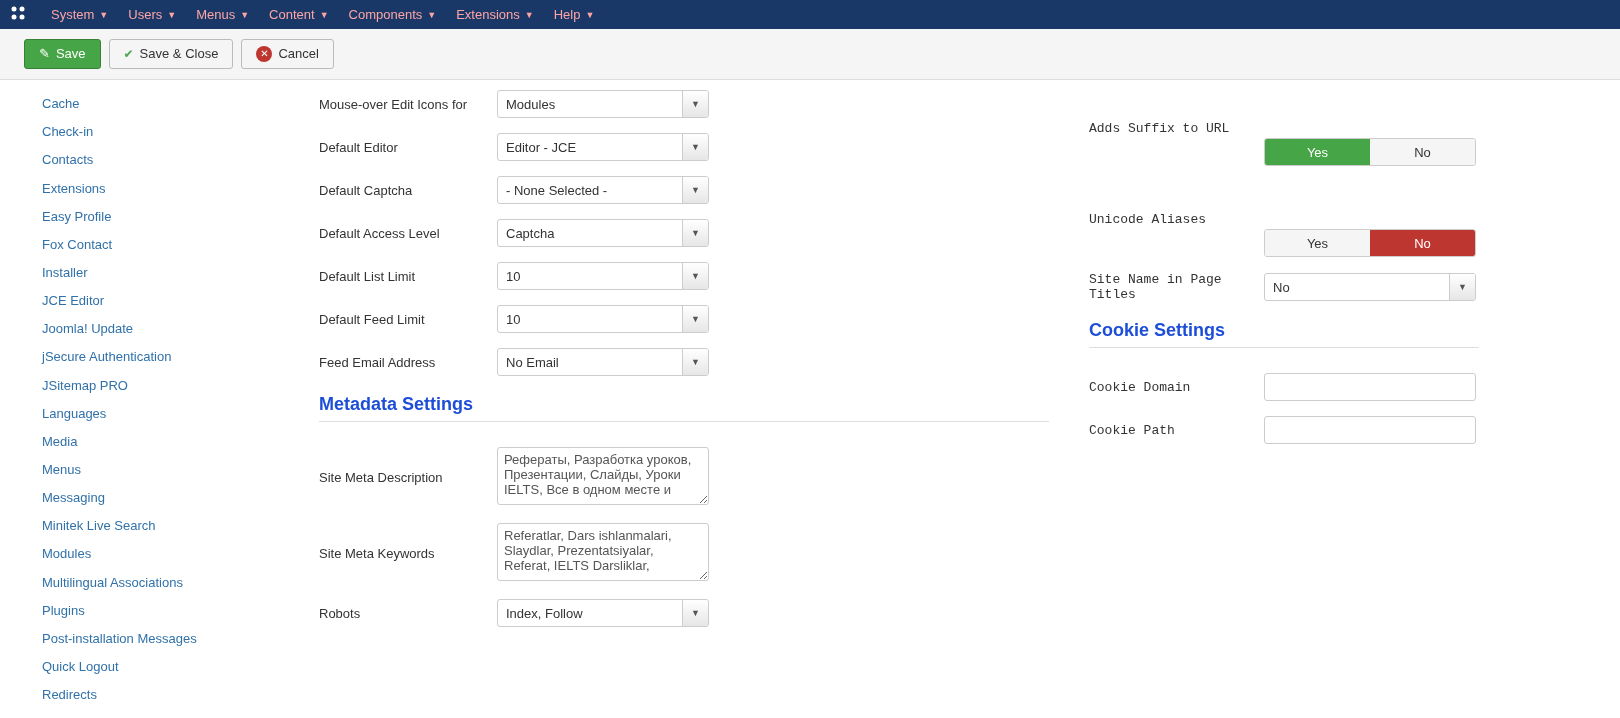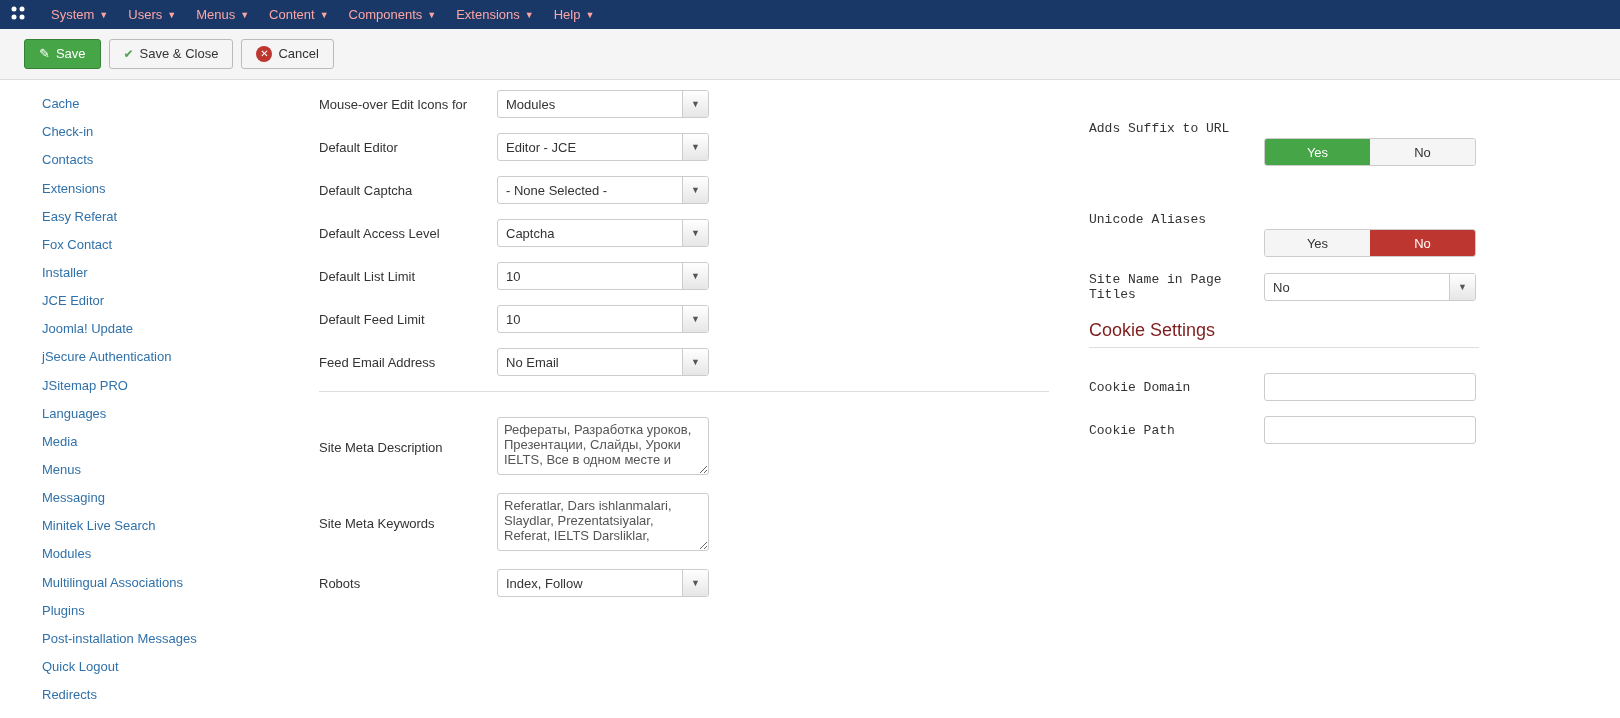--- a/index.html
+++ b/index.html
@@ -29,21 +29,21 @@
 .col-left { max-width: 730px; }
 
 .form-row { display: flex; align-items: center; margin-bottom: 15px; }
 .form-row .lbl { width: 178px; color: #333; font-size: 13px; }
 .form-row .ctrl { flex: 1; max-width: 212px; }
 
 .select-wrap { display: flex; border: 1px solid #ccc; border-radius: 3px; overflow: hidden; background: #fff; height: 28px; }
 .select-wrap .sel-text { flex: 1; padding: 4px 8px; font-size: 13px; display: flex; align-items: center; }
 .select-wrap .sel-btn { width: 26px; background: linear-gradient(#fff, #e6e6e6); border-left: 1px solid #ccc; display: flex; align-items: center; justify-content: center; font-size: 9px; color: #555; }
 
-.section-title { font-size: 18px; color: #7f1d1d; font-weight: normal; margin: 18px 0 6px; }
+.section-title { font-size: 18px; color: #1d4ed8; font-weight: bold; margin: 18px 0 6px; }
 .section-hr { border: none; border-top: 1px solid #ddd; margin-bottom: 25px; }
 
 textarea.meta { width: 212px; height: 58px; border: 1px solid #ccc; border-radius: 3px; padding: 4px 6px; font-family: inherit; font-size: 13px; resize: both; color: #555; }
 
 .toggle { display: flex; border-radius: 3px; overflow: hidden; border: 1px solid #ccc; height: 28px; width: 212px; margin-top: 48px; }
 .toggle .tg { flex: 1; display: flex; align-items: center; justify-content: center; font-size: 13px; cursor: pointer; }
 .toggle .tg-green { background: #46a546; color: #fff; border-color: #378137; }
 .toggle .tg-red { background: #bd362f; color: #fff; border-color: #942a25; }
 .toggle .tg-grey { background: #f5f5f5; color: #333; }
 
@@ -111,21 +111,21 @@
   </button>
 </div>
 
 <div class="content">
   <div class="sidebar">
     <ul id="sidebar-list">
         <li>Cache</li>
         <li>Check-in</li>
         <li>Contacts</li>
         <li>Extensions</li>
-        <li>Easy Referat</li>
+        <li>Easy Profile</li>
         <li>Fox Contact</li>
         <li>Installer</li>
         <li>JCE Editor</li>
         <li>Joomla! Update</li>
         <li>jSecure Authentication</li>
         <li>JSitemap PRO</li>
         <li>Languages</li>
         <li>Media</li>
         <li>Menus</li>
         <li>Messaging</li>
@@ -200,20 +200,21 @@
             <div class="lbl">Feed Email Address</div>
             <div class="ctrl">
               <div class="select-wrap">
                 <div class="sel-text">No Email</div>
                 <div class="sel-btn">▼</div>
               </div>
             </div>
           </div>
         </div>
 
+      <h3 class="section-title">Metadata Settings</h3>
       <hr class="section-hr">
 
       <div class="form-row">
         <div class="lbl">Site Meta Description</div>
         <div class="ctrl">
           <textarea class="meta" style="">Рефераты, Разработка уроков, Презентации, Слайды, Уроки IELTS, Все в одном месте и </textarea>
         </div>
       </div>
 
       <div class="form-row">

